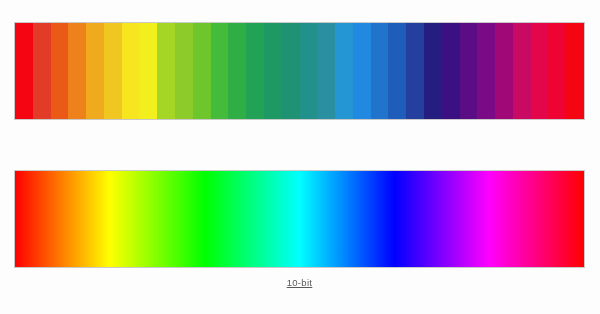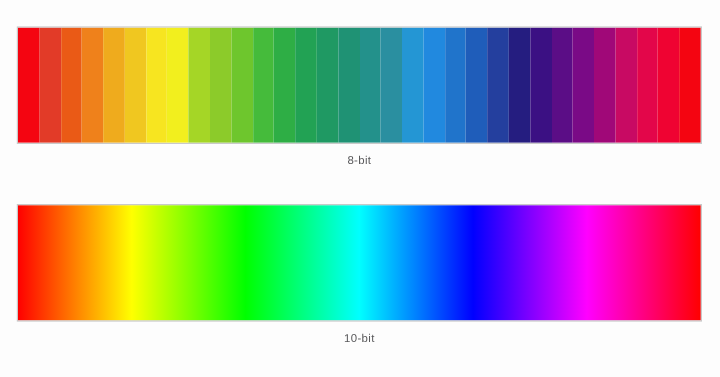--- a/index.html
+++ b/index.html
@@ -103,21 +103,20 @@
         <div class="band" style="background: rgb(37, 29, 128);"></div>
         <div class="band" style="background: rgb(59, 16, 131);"></div>
         <div class="band" style="background: rgb(91, 13, 134);"></div>
         <div class="band" style="background: rgb(122, 10, 134);"></div>
         <div class="band" style="background: rgb(160, 8, 120);"></div>
         <div class="band" style="background: rgb(200, 10, 99);"></div>
         <div class="band" style="background: rgb(227, 6, 74);"></div>
         <div class="band" style="background: rgb(239, 3, 50);"></div>
         <div class="band" style="background: rgb(244, 5, 17);"></div>
       </div>
-    <div class="caption caption-8bit" style="color: rgb(89, 89, 91);">8-bit</div>
   </div>
 
   <div class="panel panel-10bit">
     <div class="bar bar-smooth" style="background: linear-gradient(to right, rgb(255, 0, 0), rgb(255, 64, 0), rgb(255, 128, 0), rgb(255, 191, 0), rgb(255, 255, 0), rgb(191, 255, 0), rgb(128, 255, 0), rgb(64, 255, 0), rgb(0, 255, 0), rgb(0, 255, 64), rgb(0, 255, 128), rgb(0, 255, 191), rgb(0, 255, 255), rgb(0, 191, 255), rgb(0, 128, 255), rgb(0, 64, 255), rgb(0, 0, 255), rgb(64, 0, 255), rgb(128, 0, 255), rgb(191, 0, 255), rgb(255, 0, 255), rgb(255, 0, 191), rgb(255, 0, 128), rgb(255, 0, 64), rgb(255, 0, 0)); border-color: rgb(201, 201, 201);"></div>
-    <div class="caption caption-10bit" style="color: rgb(89, 89, 91);">10-bit</div>
+    <div class="caption caption-10bit" style="color: rgb(89, 89, 91); text-decoration: underline;">10-bit</div>
   </div>
 
 </div>
 
 </body></html>

